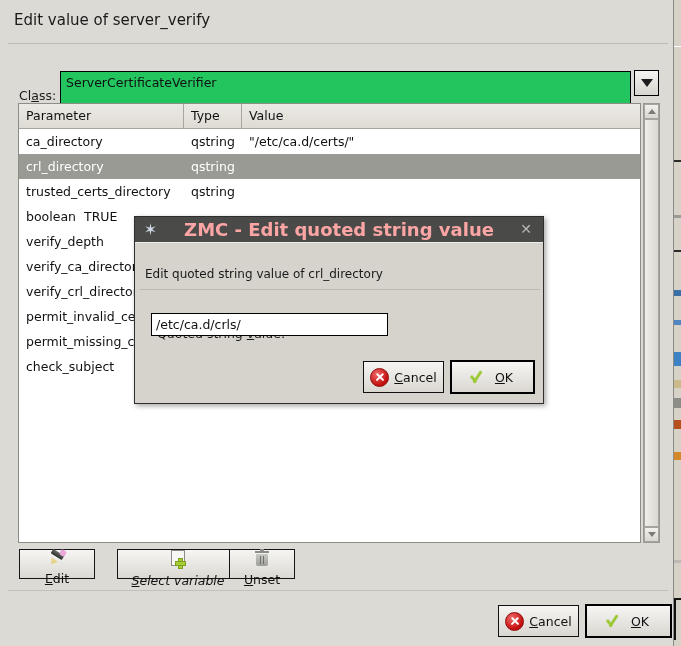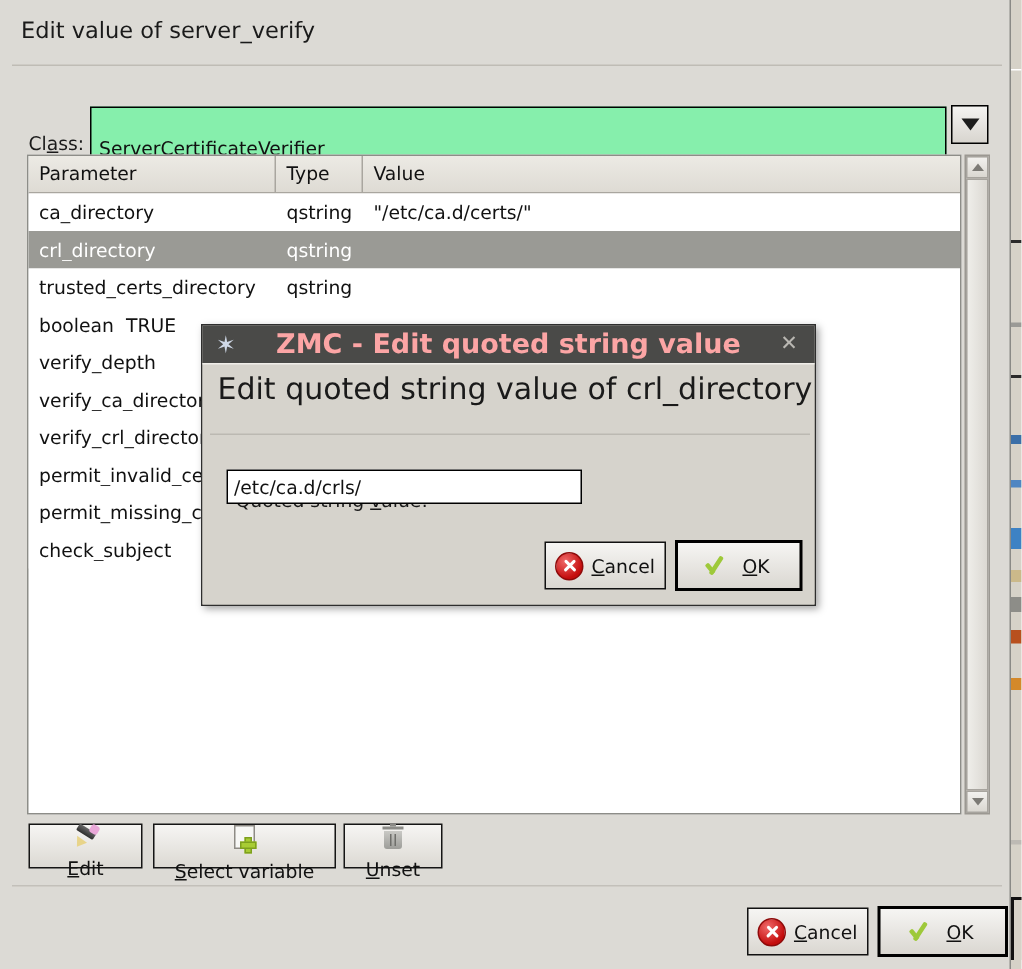--- a/index.html
+++ b/index.html
@@ -43,27 +43,27 @@
   
   #class-label {
     position: absolute; left: 19px; top: 88px;
     font-size: 12.5px; color: #1a1a1a;
   }
   #class-label u { text-decoration: underline; }
 
   #class-combo-input {
     position: absolute; left: 60px; top: 71px;
     width: 571px; height: 36px;
-    background: #86efac;
+    background: #22c55e;
     border: 1px solid #000000;
     box-sizing: border-box;
     font-family: "DejaVu Sans", "Liberation Sans", sans-serif;
     font-size: 12.5px;
     color: #111;
-    padding: 16px 5px;
+    padding: 0 5px;
     line-height: 22px;
     white-space: nowrap;
     overflow: hidden;
   }
   #class-combo-arrow {
     position: absolute; left: 634px; top: 70px;
     width: 25px; height: 26px;
     background: linear-gradient(#f4f3f1, #d8d5cf);
     border: 1px solid #000;
     box-sizing: border-box;
@@ -169,21 +169,21 @@
     padding: 0 9px;
     gap: 6px;
     font-size: 12.5px;
     color: #111;
     cursor: pointer;
     flex-direction: column;
   }
   .tbtn u { text-decoration: underline; }
 
   #btn-edit { left: 19px; top: 549px; width: 76px; }
-  #btn-select-variable { left: 102px; top: 549px; width: 122px; }
+  #btn-select-variable { left: 117px; top: 549px; width: 122px; font-style: italic; }
   #btn-unset { left: 229px; top: 549px; width: 66px; }
 
   #bottom-rule {
     position: absolute; left: 8px; top: 590px; width: 660px; height: 1px;
     background: #c3c0ba;
   }
 
   .dlgbtn {
     position: absolute;
     height: 32px;
@@ -307,22 +307,22 @@
     width: 16px; height: 16px;
     color: #b9b7b2; font-size: 14px; line-height: 16px; text-align: center;
     cursor: pointer;
   }
   #modal-body {
     position: absolute; left: 0; top: 25px; right: 0; bottom: 0;
     background: #d6d3cc;
     border-top: 1px solid #f0eee9;
   }
   #modal-heading {
-    position: absolute; left: 10px; top: 4px;
-    font-size: 20px; color: #1a1a1a; text-align: center;
+    position: absolute; left: 10px; top: 24px;
+    font-size: 12px; color: #1a1a1a; text-align: center;
   }
   #modal-rule {
     position: absolute; left: 5px; top: 46px; width: 400px; height: 1px;
     background: #bcb9b2;
   }
   #modal-field-label {
     position: absolute; left: 22px; top: 83px;
     font-size: 12.5px; color: #1a1a1a;
   }
   #modal-field-label u { text-decoration: underline; }

